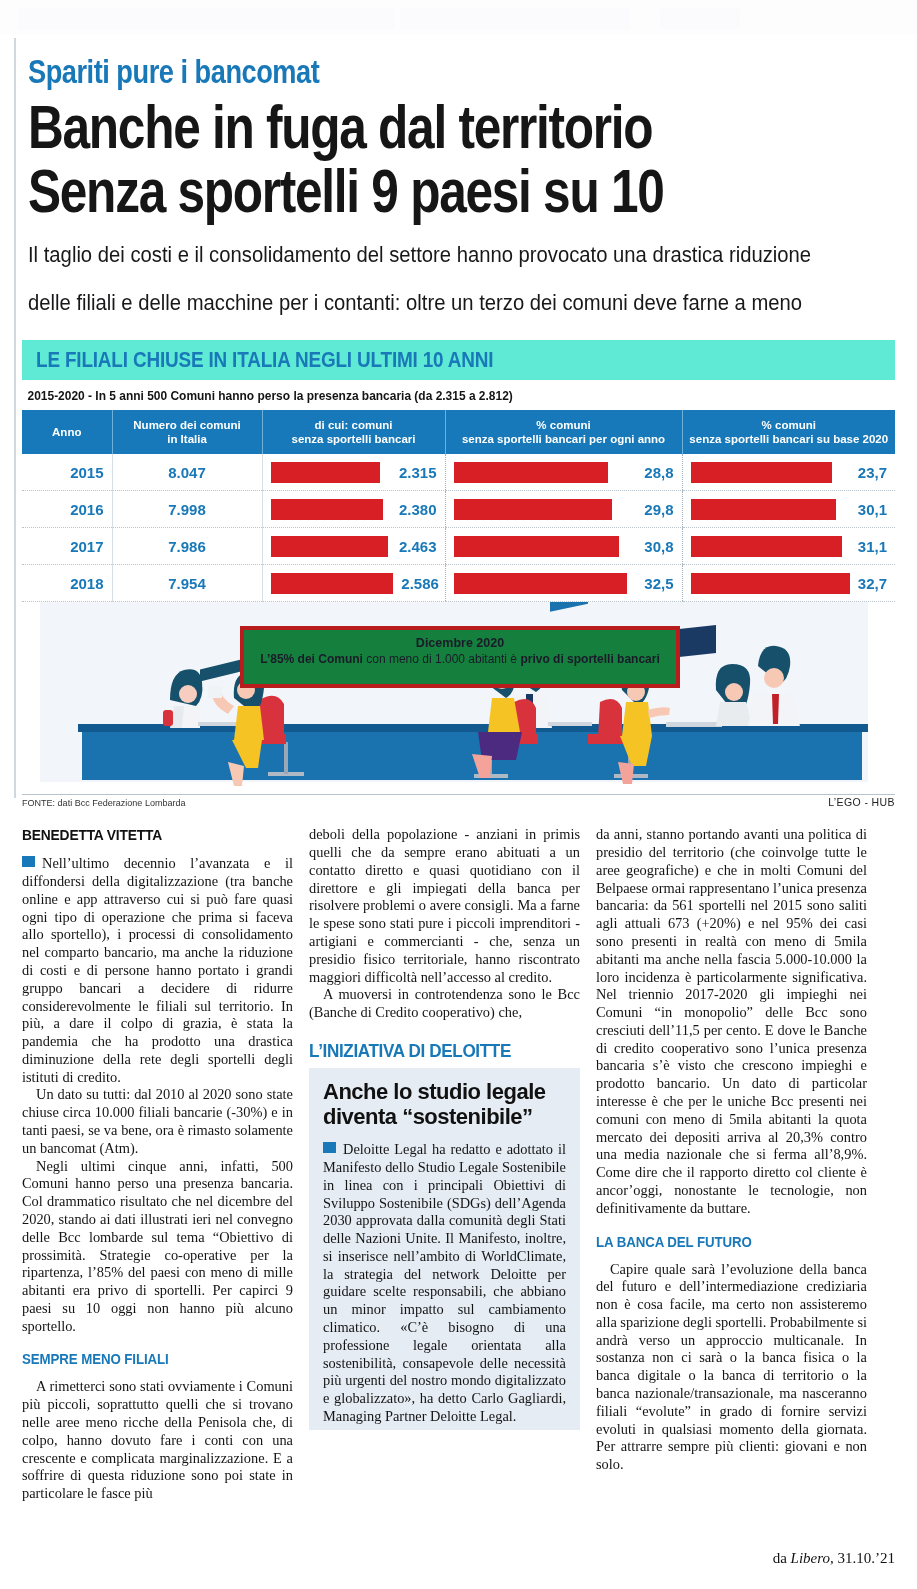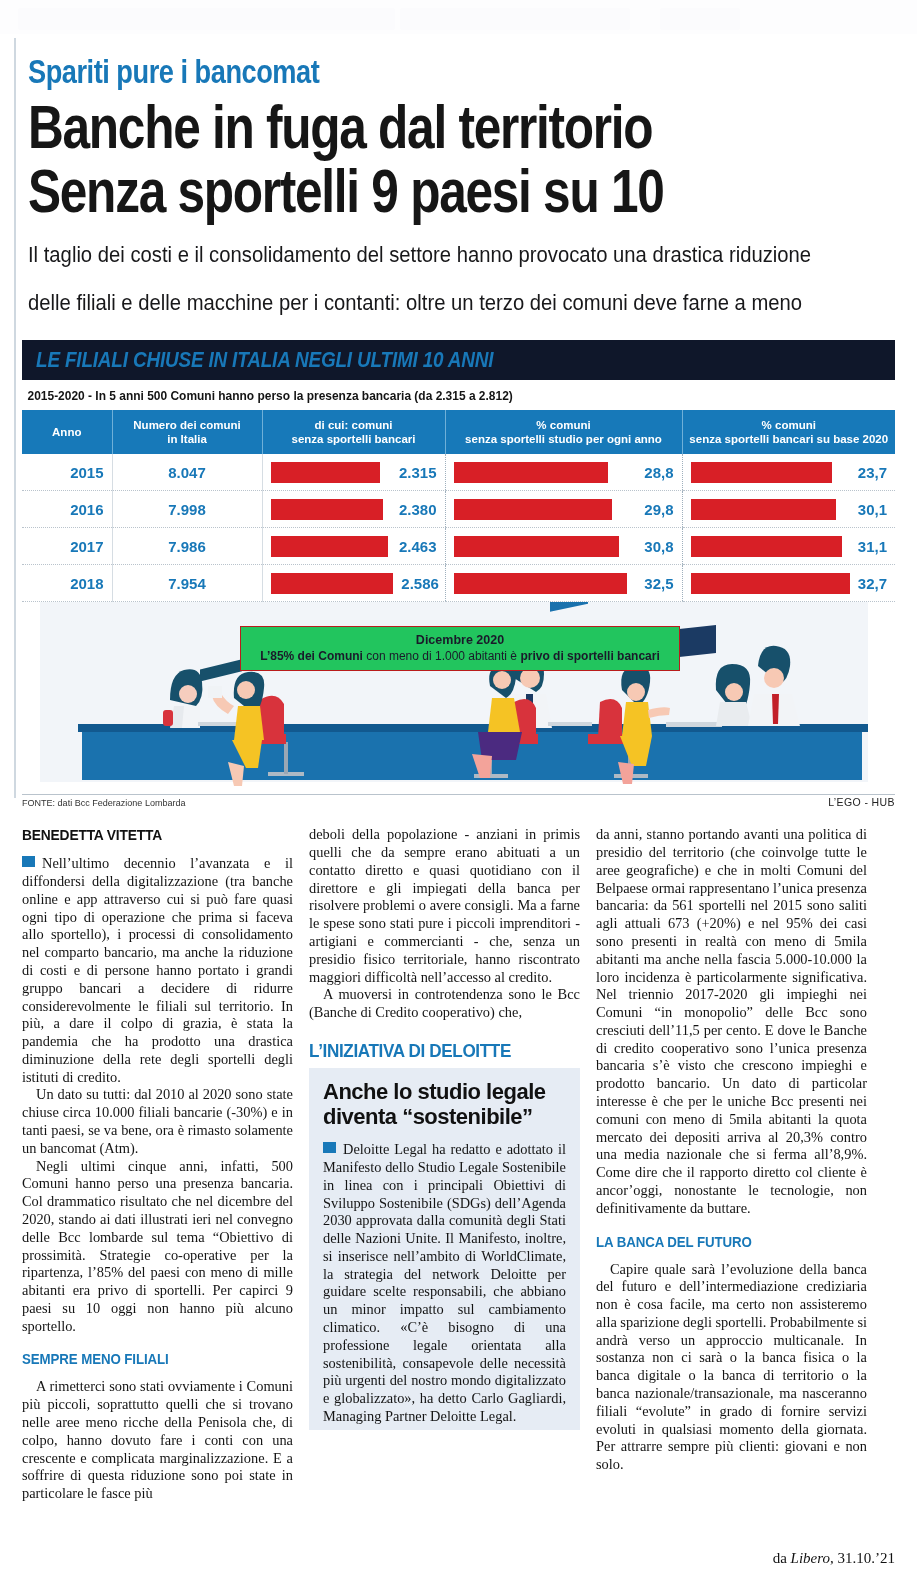--- a/index.html
+++ b/index.html
@@ -56,23 +56,22 @@
     margin:20px 28px 0 28px;
     transform: scaleX(0.92);
     transform-origin: left center;
     white-space:nowrap;
   }
 
   
   #infographic { margin:22px 22px 0 22px; width:873px; position:relative; }
 
   .ig-titlebar {
-    background:#0f172a;
+    background:#5eead4;
     padding:7px 12px 7px 14px;
-    font-style:italic;
   }
   .ig-title {
     font-family:"Liberation Sans", sans-serif;
     font-weight:bold;
     color:#1878b8;
     font-size:22px;
     letter-spacing:-0.2px;
     transform: scaleX(0.86);
     transform-origin:left center;
     white-space:nowrap;
@@ -119,22 +118,22 @@
   td.barcell .val { flex:1 1 auto; text-align:right; padding-left:8px; white-space:nowrap; }
   .vsep { border-left:1px dotted #9fb0bd; }
 
   
   #illus { position:relative; width:873px; height:190px; margin:0 22px; overflow:hidden; background:#ffffff; }
   #illus .panel { position:absolute; left:18px; top:0; width:840px; height:180px; background:#f2f5f9; }
   #illus svg { position:absolute; left:0; top:0; }
 
   .callout {
     position:absolute; left:218px; top:24px; width:440px;
-    background:#22c55e; border:1px solid #b91c1c;
-    text-align:center; padding:5px 8px 6px 8px;
+    background:#15803d; border:4px solid #b91c1c;
+    text-align:center; padding:5px 8px 17px 8px;
     font-family:"Liberation Sans", sans-serif;
     font-size:12px; color:#1a1a2a; line-height:1.3;
     z-index:5;
   }
   .callout .c1 { font-weight:bold; font-size:12.5px; }
   .callout .c2 b { font-weight:bold; }
 
   
   #srcline { position:relative; width:873px; margin:2px 22px 0 22px; height:16px; border-top:1px solid #b9c3cc; }
   #srcline .fonte {
@@ -248,21 +247,21 @@
           <th>
             <span>Numero dei comuni</span><br>
             <span>in Italia</span>
           </th>
           <th>
             <span>di cui: comuni</span><br>
             <span>senza sportelli bancari</span>
           </th>
           <th>
             <span>% comuni</span><br>
-            <span>senza sportelli studio per ogni anno</span>
+            <span>senza sportelli bancari per ogni anno</span>
           </th>
           <th>
             <span>% comuni</span><br>
             <span>senza sportelli bancari su base 2020</span>
           </th>
         </tr>
       </thead>
       <tbody id="table-body">
           <tr>
             <td class="year">2015</td>

